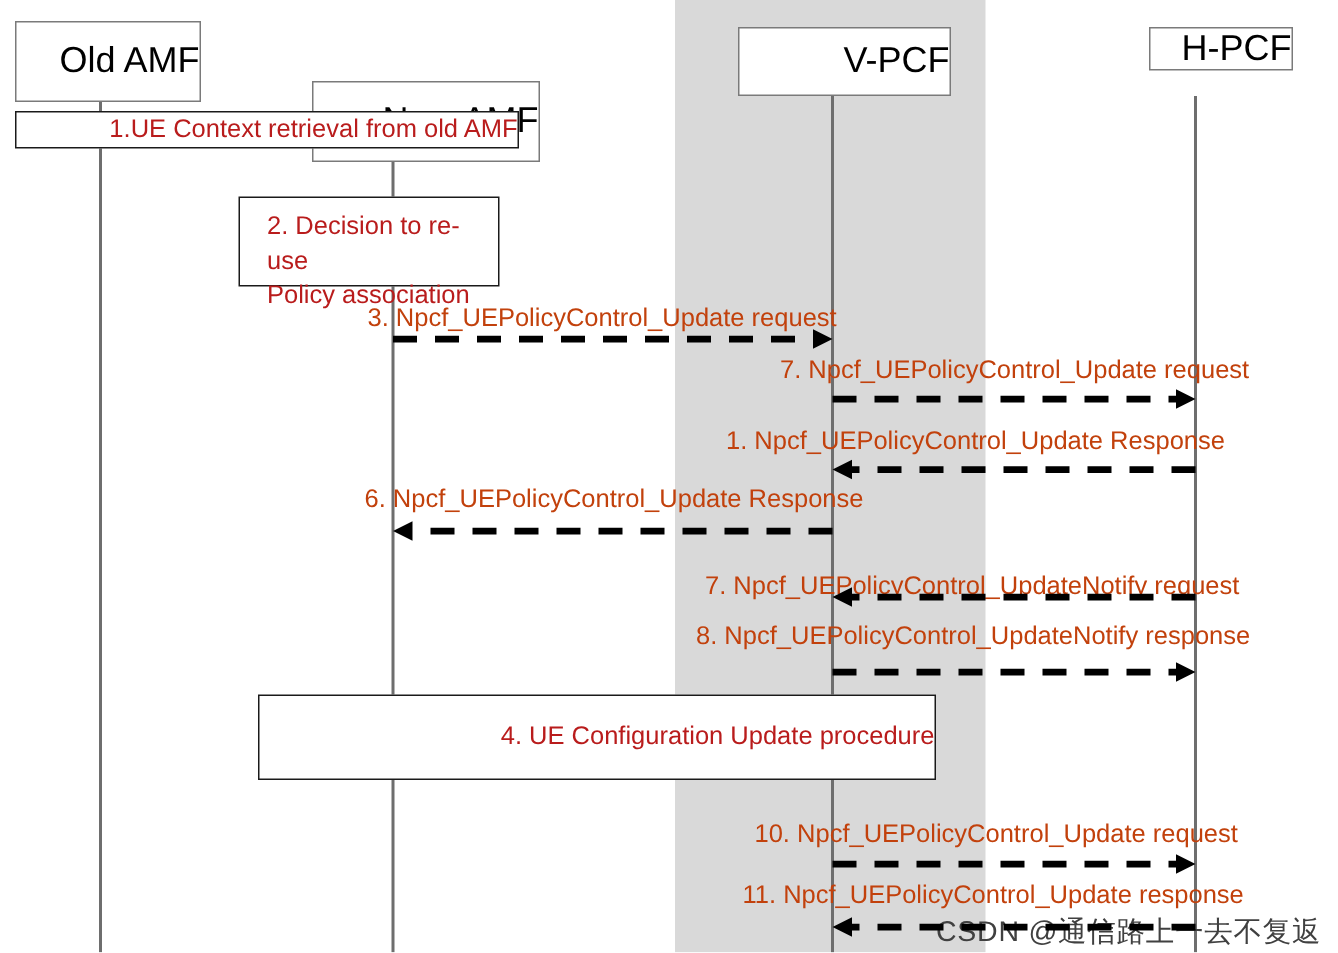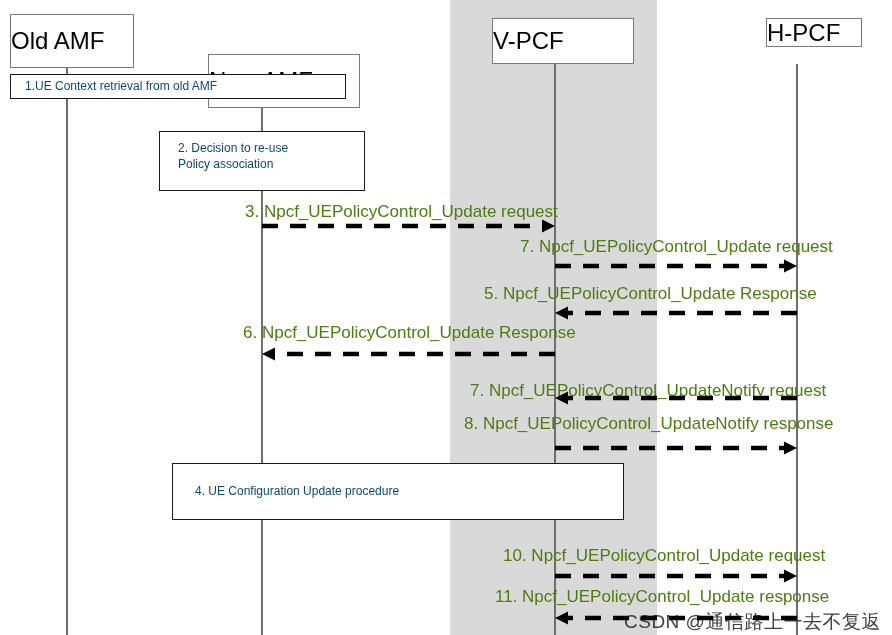--- a/index.html
+++ b/index.html
@@ -32,55 +32,56 @@
   }
 
   
   .actor-box {
     position: absolute;
     box-sizing: border-box;
     border: 1.5px solid #7a7a7a;
     background: #ffffff;
     display: flex;
     align-items: center;
-    justify-content: flex-start;
+    justify-content: flex-end;
     font-size: 24px;
     color: #000000;
     line-height: 1;
     letter-spacing: 0px;
   }
 
   
   .step-box {
     position: absolute;
     box-sizing: border-box;
     border: 1.6px solid #1a1a1a;
     background: #ffffff;
-    color: #0c4a6e;
-    font-size: 12px;
+    color: #b91c1c;
+    font-size: 17px;
     line-height: 1.35;
+    justify-content: flex-end;
   }
   .step-box.thin {
     border-width: 1.2px;
     display: flex;
     align-items: center;
   }
   .step-box .step-text {
     display: block;
     white-space: pre-line;
   }
   .step-box.pad-a .step-text { padding: 8px 0 0 18px; }
   .step-box.pad-b .step-text { padding: 0 0 0 14px; }
   .step-box.pad-c .step-text { padding: 0 0 0 22px; }
 
   
   .msg-label {
     position: absolute;
     font-size: 17px;
-    color: #4d7c0f;
+    color: #c2410c;
     white-space: nowrap;
     line-height: 1;
   }
 
   
   #arrow-layer {
     position: absolute;
     left: 0;
     top: 0;
     width: 892px;
@@ -120,32 +121,32 @@
     <span>V-PCF</span>
   </div>
   <div class="actor-box" style="left:766px; top:18px; width:96px; height:29px;">
     <span>H-PCF</span>
   </div>
 
   <div class="step-box thin pad-b" style="left:10px; top:74px; width:336px; height:25px;">
     <span class="step-text">1.UE Context retrieval from old AMF</span>
   </div>
 
-  <div class="step-box pad-a" style="left:159px; top:131px; width:206px; height:60px;">
+  <div class="step-box pad-a" style="left:159px; top:131px; width:174px; height:60px;">
     <span class="step-text">2. Decision to re-use
 Policy association</span>
   </div>
 
   <div class="step-box thin pad-c" style="left:172px; top:463px; width:452px; height:57px;">
     <span class="step-text">4. UE Configuration Update procedure</span>
   </div>
 
   <div class="msg-label" style="left:245px; top:203px;">3. Npcf_UEPolicyControl_Update request</div>
   <div class="msg-label" style="left:520px; top:238px;">7. Npcf_UEPolicyControl_Update request</div>
-  <div class="msg-label" style="left:484px; top:285px;">5. Npcf_UEPolicyControl_Update Response</div>
+  <div class="msg-label" style="left:484px; top:285px;">1. Npcf_UEPolicyControl_Update Response</div>
   <div class="msg-label" style="left:243px; top:324px;">6. Npcf_UEPolicyControl_Update Response</div>
   <div class="msg-label" style="left:470px; top:370px;margin-top:12px;">7. Npcf_UEPolicyControl_UpdateNotify request</div>
   <div class="msg-label" style="left:464px; top:415px;">8. Npcf_UEPolicyControl_UpdateNotify response</div>
   <div class="msg-label" style="left:503px; top:547px;">10. Npcf_UEPolicyControl_Update request</div>
   <div class="msg-label" style="left:495px; top:588px;">11. Npcf_UEPolicyControl_Update response</div>
 
   <div class="watermark" style="left:624px; top:612px;">CSDN @通信路上一去不复返</div>
 
   <svg id="arrow-layer" viewBox="0 0 892 635" xmlns="http://www.w3.org/2000/svg">
       <g>

